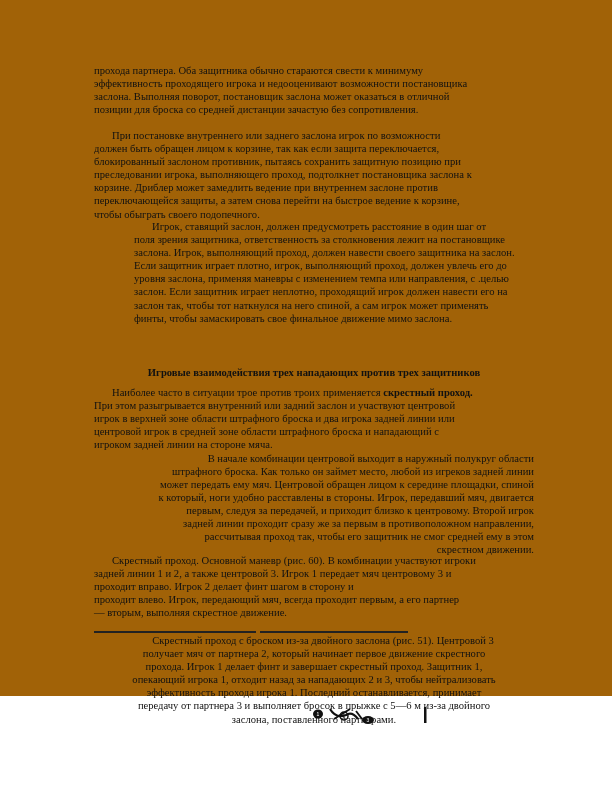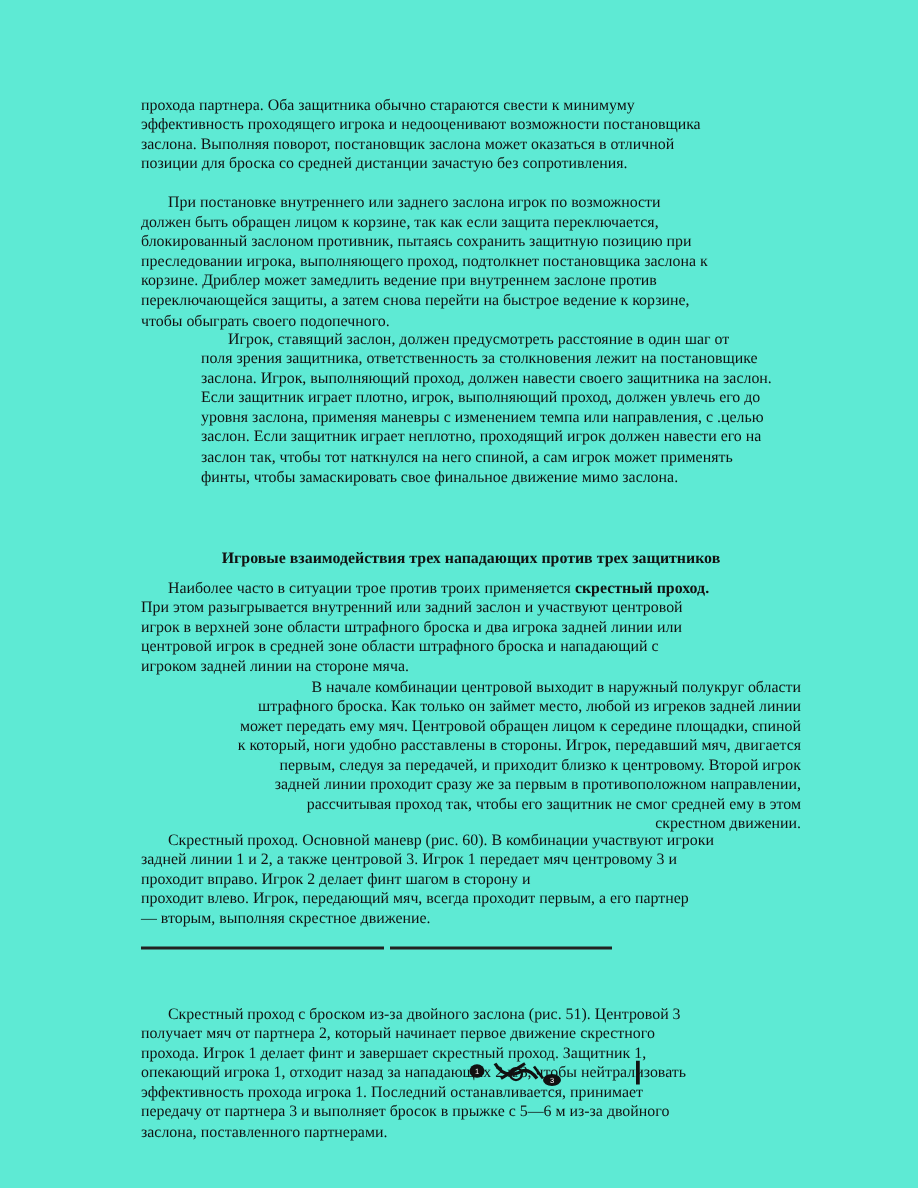--- a/index.html
+++ b/index.html
@@ -1,18 +1,18 @@
 <!DOCTYPE html>
 <html><head>
   <meta charset="utf-8">
   <style>
     html, body { margin: 0; padding: 0; background: #ffffff; }
     body { width: 612px; height: 792px; position: relative; overflow: hidden; }
     .page {
-      position: absolute; left: 0; top: 0; width: 612px; height: 792px; background: #5eead4;
+      position: absolute; left: 0; top: 0; width: 612px; height: 696px; background: #a16207;
       font-family: "Liberation Serif", "DejaVu Serif", serif; color: #111;
       font-size: 10.6px; line-height: 13.1px;
     }
     .block { position: absolute; left: 94px; width: 440px; }
     .line { white-space: nowrap; display: block; }
     .indent { padding-left: 18px; }
     .heading {
       position: absolute; left: 94px; width: 440px; top: 366px;
       text-align: center; font-weight: bold; font-size: 10.6px; white-space: nowrap;
     }
@@ -80,21 +80,21 @@
     <span class="line indent">Скрестный проход. Основной маневр (рис. 60). В комбинации участвуют игроки</span>
     <span class="line">задней линии 1 и 2, а также центровой 3. Игрок 1 передает мяч центровому 3 и</span>
     <span class="line">проходит вправо. Игрок 2 делает финт шагом в сторону и</span>
     <span class="line">проходит влево. Игрок, передающий мяч, всегда проходит первым, а его партнер</span>
     <span class="line">— вторым, выполняя скрестное движение.</span>
   </div>
 
   <div class="rule rule1"></div>
   <div class="rule rule2"></div>
 
-  <div class="block" style="top:670px;">
+  <div class="block" style="top:634px;text-align:center;">
     <span class="line indent">Скрестный проход с броском из-за двойного заслона (рис. 51). Центровой 3</span>
     <span class="line">получает мяч от партнера 2, который начинает первое движение скрестного</span>
     <span class="line">прохода. Игрок 1 делает финт и завершает скрестный проход. Защитник 1,</span>
     <span class="line">опекающий игрока 1, отходит назад за нападающих 2 и 3, чтобы нейтрализовать</span>
     <span class="line">эффективность прохода игрока 1. Последний останавливается, принимает</span>
     <span class="line">передачу от партнера 3 и выполняет бросок в прыжке с 5—6 м из-за двойного</span>
     <span class="line">заслона, поставленного партнерами.</span>
   </div>
 
   <svg class="fig" viewBox="0 0 140 18">

